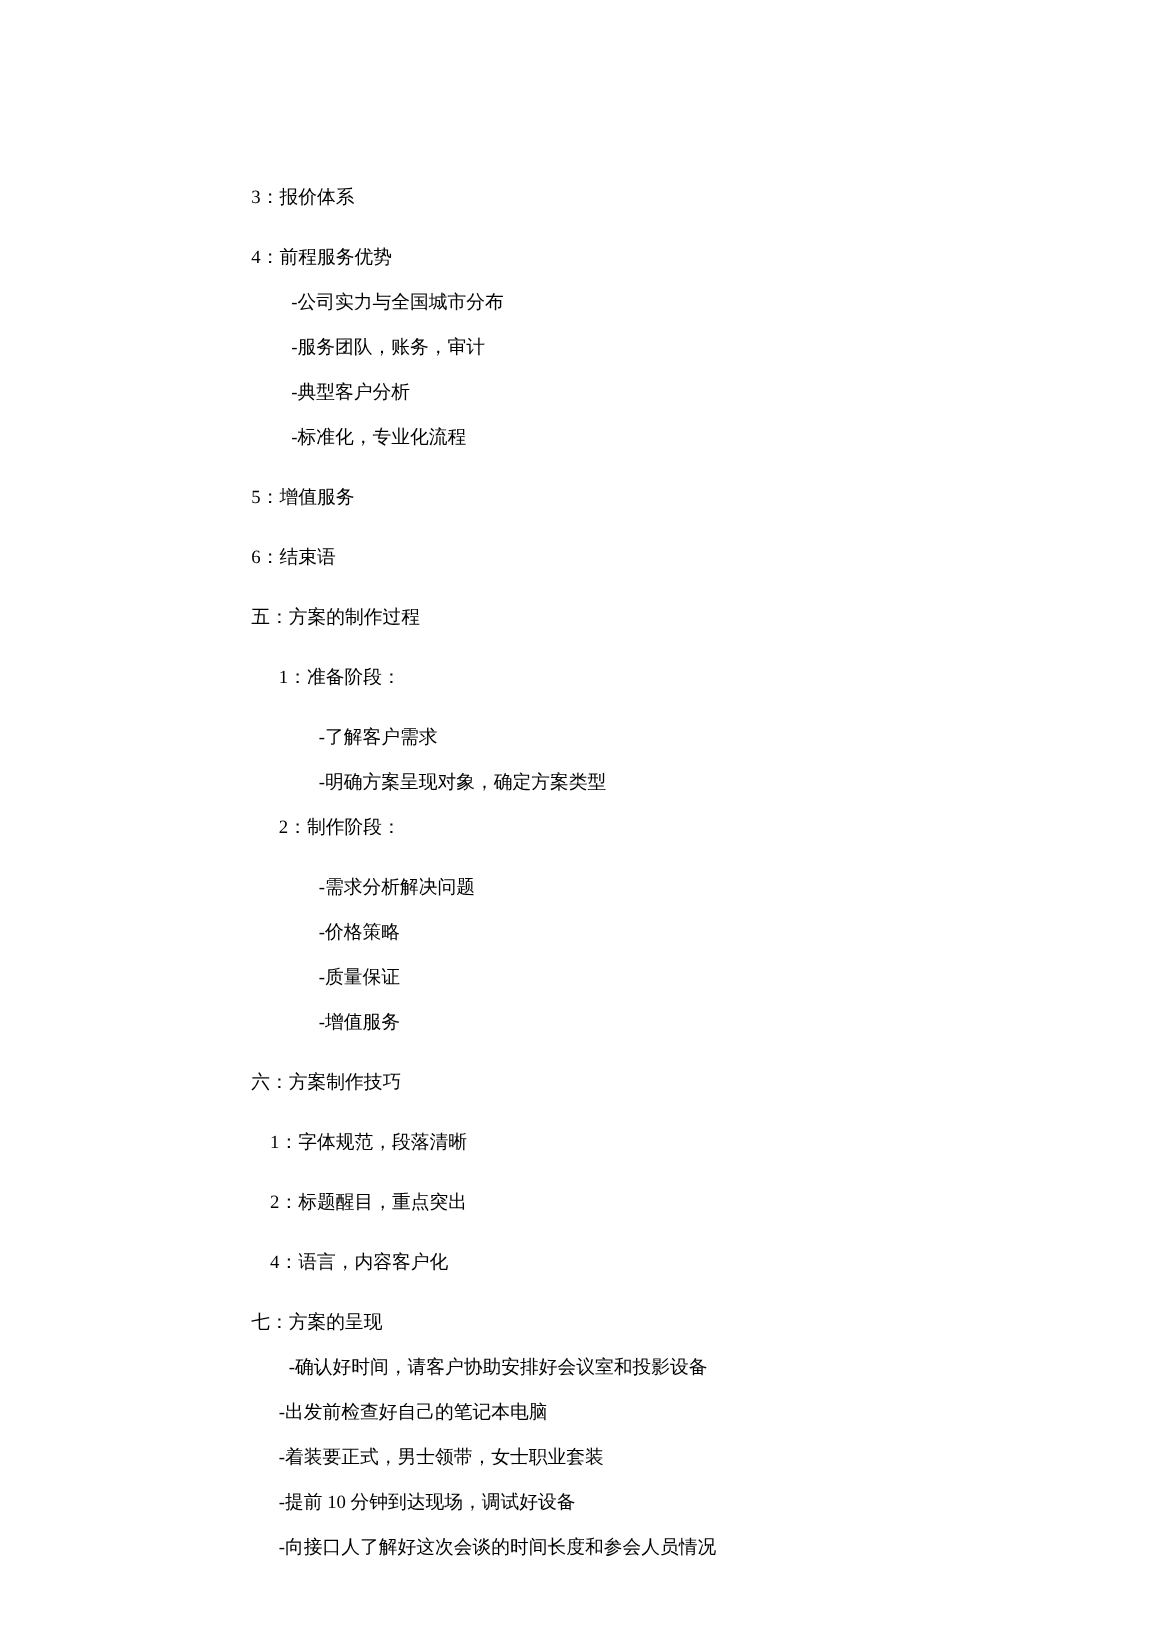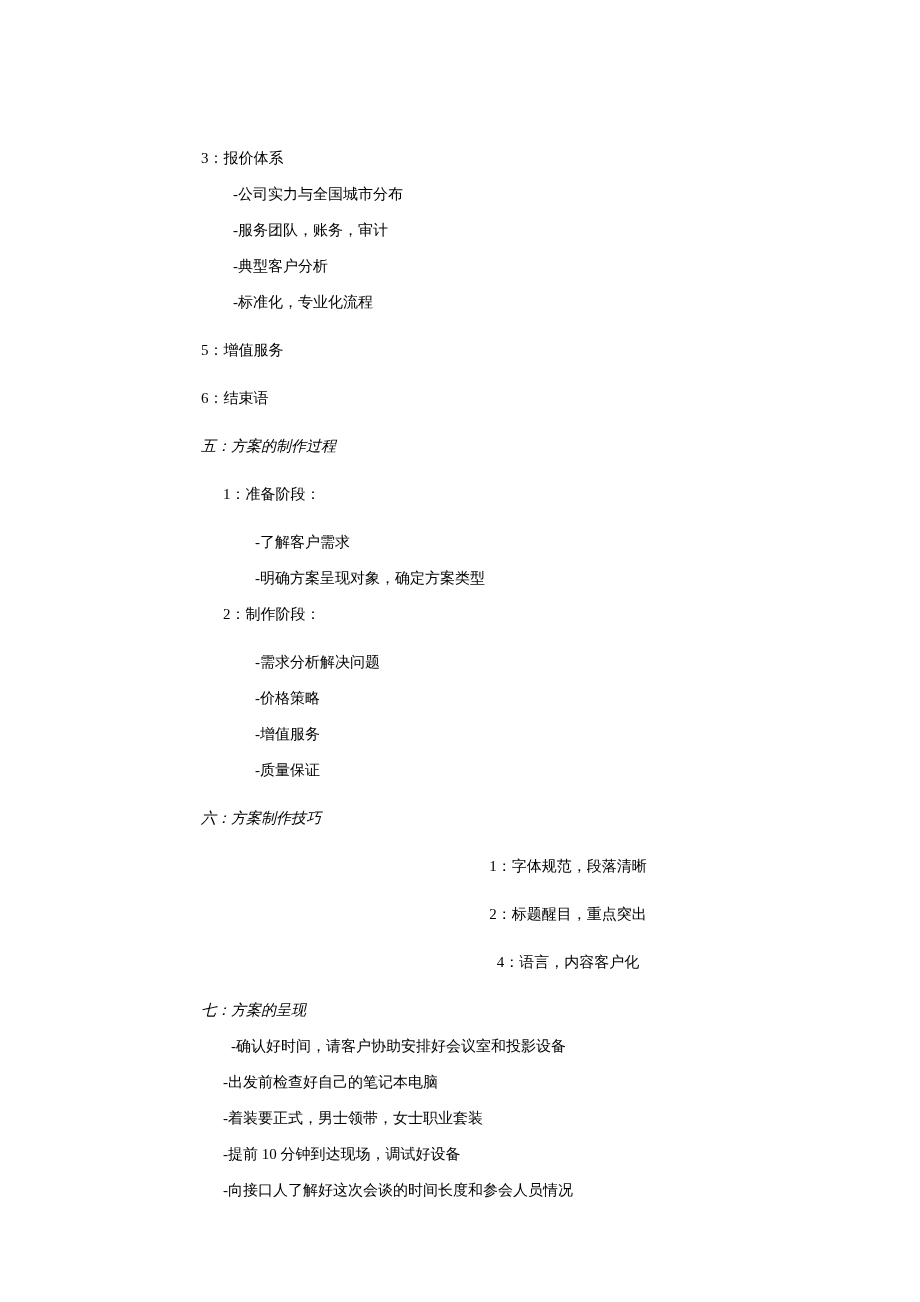--- a/index.html
+++ b/index.html
@@ -27,64 +27,63 @@
       padding-left: 32px;
     }
     .indent-1b {
       padding-left: 22px;
     }
     .indent-2b {
       padding-left: 54px;
     }
     .indent-1c {
       padding-left: 15px;
-      text-align: center;
     }
     .indent-2c {
       padding-left: 30px;
     }
     .indent-3c {
       padding-left: 22px;
     }
     .block-gap {
       margin-top: 24px;
     }
     .section-gap {
       margin-top: 24px;
-      font-style: italic;
     }
   </style>
 </head>
 <body>
 
 <div class="content">
 
   <div class="line">3：报价体系</div>
 
+  <div class="line block-gap">4：前程服务优势</div>
   <div class="line indent-1">-公司实力与全国城市分布</div>
   <div class="line indent-1">-服务团队，账务，审计</div>
   <div class="line indent-1">-典型客户分析</div>
   <div class="line indent-1">-标准化，专业化流程</div>
 
   <div class="line block-gap">5：增值服务</div>
 
   <div class="line block-gap">6：结束语</div>
 
   <div class="line section-gap">五：方案的制作过程</div>
 
   <div class="line block-gap indent-1b">1：准备阶段：</div>
 
   <div class="line block-gap indent-2b">-了解客户需求</div>
   <div class="line indent-2b">-明确方案呈现对象，确定方案类型</div>
   <div class="line indent-1b">2：制作阶段：</div>
 
   <div class="line block-gap indent-2b"> -需求分析解决问题</div>
   <div class="line indent-2b">-价格策略</div>
+  <div class="line indent-2b">-质量保证</div>
   <div class="line indent-2b">-增值服务</div>
-  <div class="line indent-2b">-质量保证</div>
 
   <div class="line section-gap">六：方案制作技巧</div>
 
   <div class="line block-gap indent-1c">1：字体规范，段落清晰</div>
   <div class="line block-gap indent-1c">2：标题醒目，重点突出</div>
   <div class="line block-gap indent-1c">4：语言，内容客户化</div>
 
   <div class="line section-gap">七：方案的呈现</div>
 
   <div class="line indent-2c">-确认好时间，请客户协助安排好会议室和投影设备</div>

